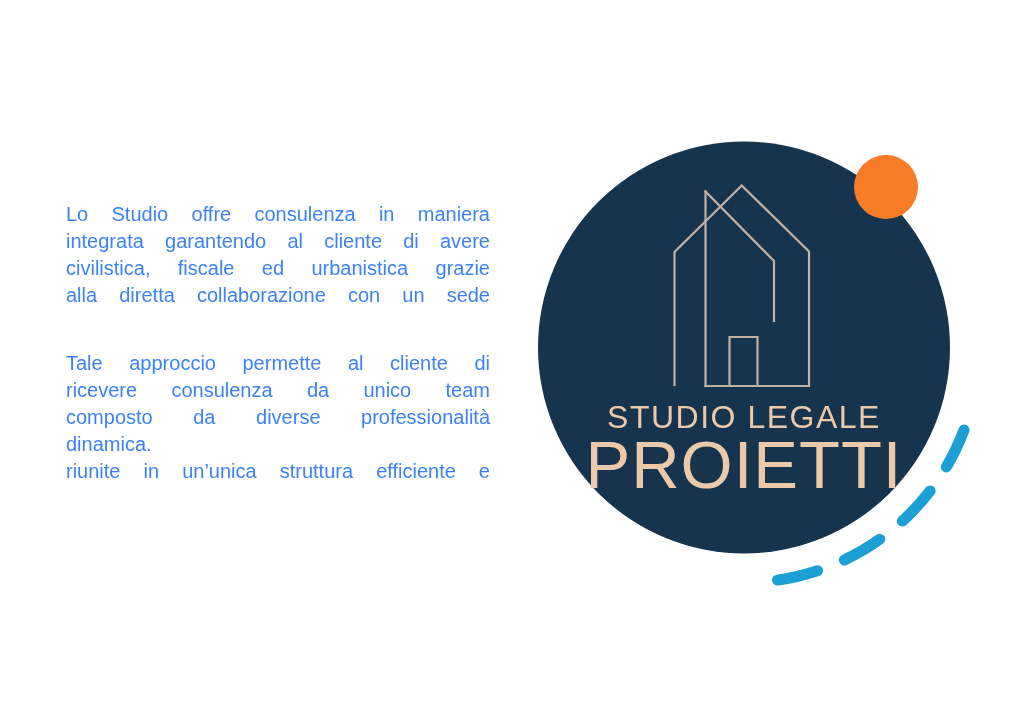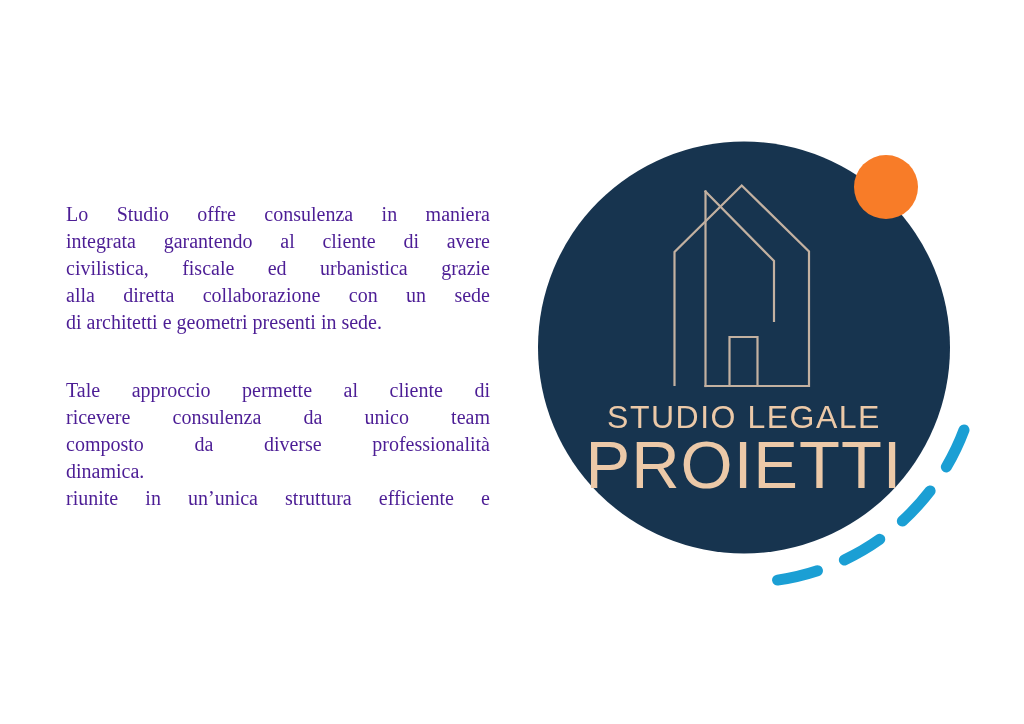--- a/index.html
+++ b/index.html
@@ -55,27 +55,26 @@
     font-size: 67px;
     line-height: 57px;
     letter-spacing: 1px;
   }
 </style>
 </head>
 <body>
 
 <div class="page">
 
-  <div class="intro" style="color: #4c1d95; font-family: Liberation Serif, serif;">
+  <div class="intro" style="color: #3b82f6;">
       <div class="para">
         <div class="line">Lo Studio offre consulenza in maniera</div>
         <div class="line">integrata garantendo al cliente di avere</div>
         <div class="line">civilistica, fiscale ed urbanistica grazie</div>
         <div class="line">alla diretta collaborazione con un sede</div>
-        <div class="line last">di architetti e geometri presenti in sede.</div>
       </div>
       <div class="para">
         <div class="line">Tale approccio permette al cliente di</div>
         <div class="line">ricevere consulenza da unico team</div>
         <div class="line">composto da diverse professionalità</div>
         <div class="line last">dinamica.</div>
         <div class="line">riunite in un’unica struttura efficiente e</div>
       </div>
     </div>
 

